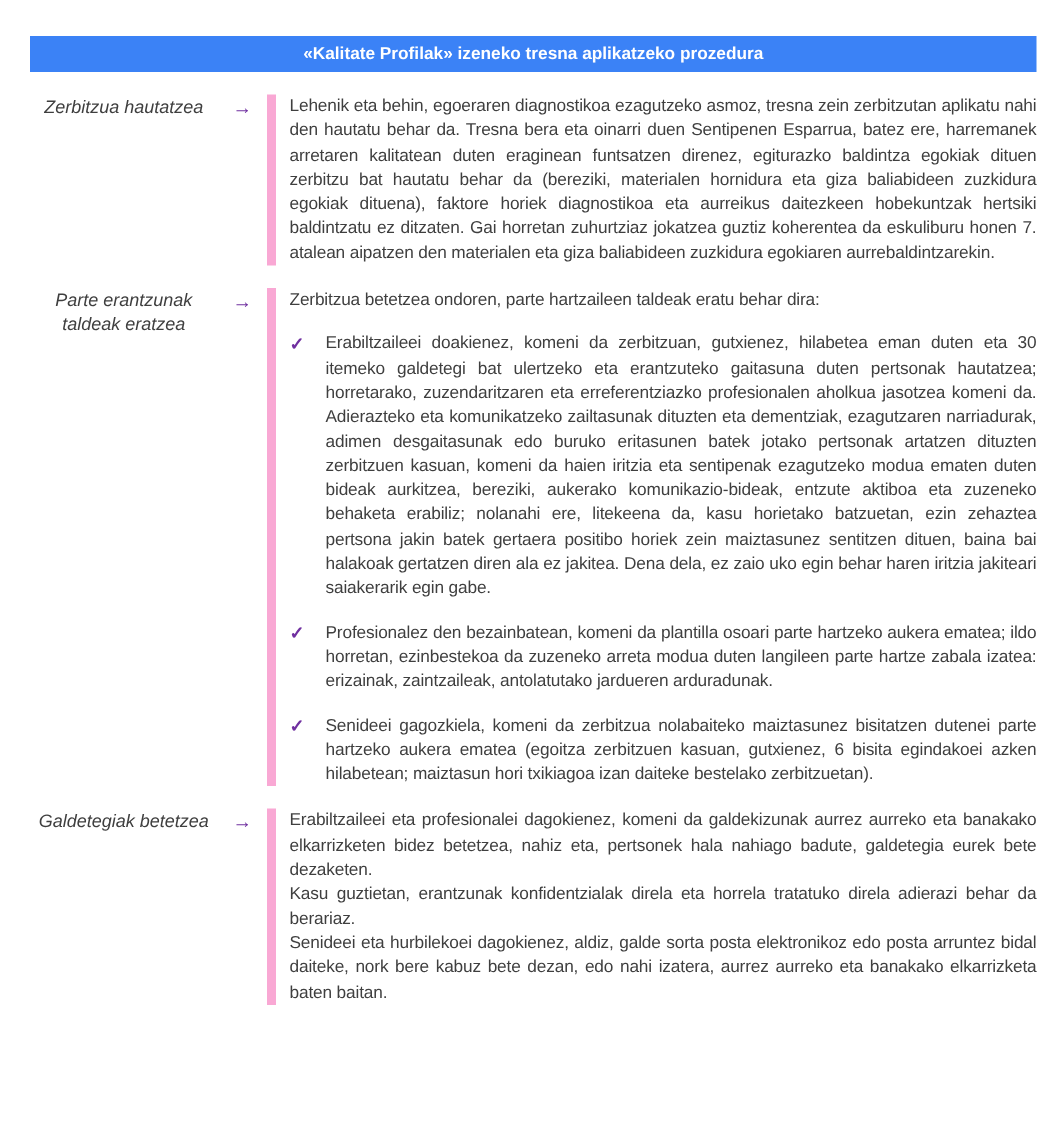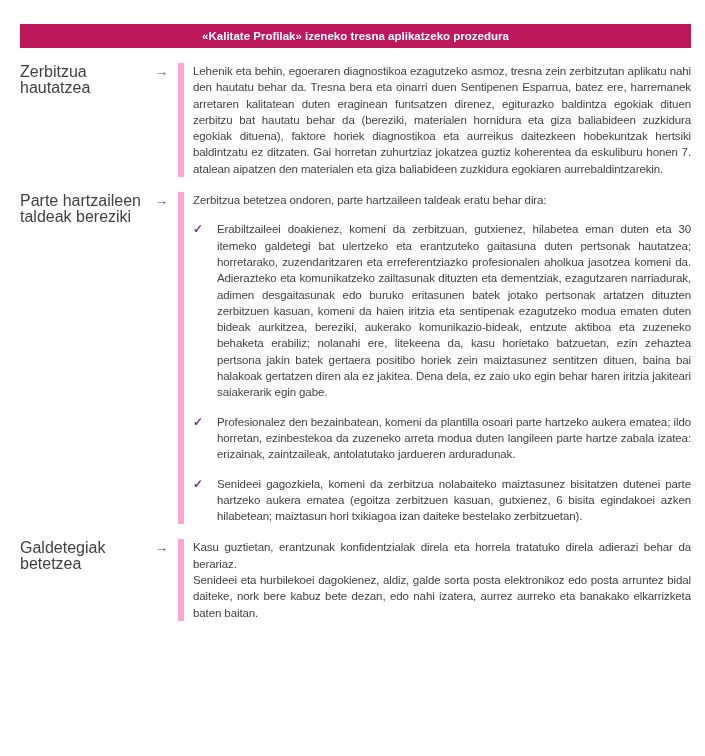--- a/index.html
+++ b/index.html
@@ -9,37 +9,38 @@
     font-family:"Liberation Sans", sans-serif;
     color:#3f3f3f;
     overflow:hidden;
   }
   .page {
     width:705px; height:756px;
     background:#ffffff;
     padding:24px 14px 8px 20px;
   }
   .header-bar {
-    background:#be185d;
+    background:#3b82f6;
     color:#ffffff;
     text-align:center;
     font-weight:bold;
     font-size:11.5px;
     height:24px;
     line-height:24px;
     margin-bottom:15px;
   }
   .section {
     display:grid;
     grid-template-columns:125px 33px 1fr;
     margin-bottom:15px;
   }
   .label-col {
-    text-align:left;
-    font-size:16px;
+    text-align:center;
+    font-style:italic;
+    font-size:12px;
     line-height:15.5px;
     color:#3f3f3f;
     padding-top:1px;
   }
   .arrow-col {
     color:#7030a0;
     text-align:center;
     font-size:13px;
     line-height:15px;
     padding-top:1px;
@@ -81,21 +82,21 @@
 
   <div class="section">
     <div class="label-col">Zerbitzua hautatzea</div>
     <div class="arrow-col">→</div>
     <div class="content-col">
       <p>Lehenik eta behin, egoeraren diagnostikoa ezagutzeko asmoz, tresna zein zerbitzutan aplikatu nahi den hautatu behar da. Tresna bera eta oinarri duen Sentipenen Esparrua, batez ere, harremanek arretaren kalitatean duten eraginean funtsatzen direnez, egiturazko baldintza egokiak dituen zerbitzu bat hautatu behar da (bereziki, materialen hornidura eta giza baliabideen zuzkidura egokiak dituena), faktore horiek diagnostikoa eta aurreikus daitezkeen hobekuntzak hertsiki baldintzatu ez ditzaten. Gai horretan zuhurtziaz jokatzea  guztiz koherentea da eskuliburu honen 7. atalean aipatzen den materialen eta giza baliabideen zuzkidura egokiaren aurrebaldintzarekin.</p>
     </div>
   </div>
 
   <div class="section">
-    <div class="label-col">Parte hartzaileen taldeak bereziki</div>
+    <div class="label-col">Parte erantzunak taldeak eratzea</div>
     <div class="arrow-col">→</div>
     <div class="content-col">
       <p>Zerbitzua betetzea ondoren, parte hartzaileen taldeak eratu behar dira:</p>
       <div class="bullets">
         <div class="bullet">
           <span class="check">✓</span>
           <span class="btext">Erabiltzaileei doakienez, komeni da zerbitzuan, gutxienez, hilabetea eman duten eta 30 itemeko galdetegi bat ulertzeko eta erantzuteko gaitasuna duten pertsonak hautatzea; horretarako, zuzendaritzaren eta erreferentziazko profesionalen aholkua jasotzea komeni da. Adierazteko eta komunikatzeko zailtasunak dituzten eta dementziak, ezagutzaren narriadurak, adimen desgaitasunak edo buruko eritasunen batek jotako pertsonak artatzen dituzten zerbitzuen kasuan, komeni da haien iritzia eta sentipenak ezagutzeko modua ematen duten bideak aurkitzea, bereziki, aukerako komunikazio-bideak, entzute aktiboa eta zuzeneko behaketa erabiliz; nolanahi ere, litekeena da, kasu horietako batzuetan, ezin zehaztea pertsona jakin batek gertaera positibo horiek zein maiztasunez sentitzen dituen, baina bai halakoak gertatzen diren ala ez jakitea. Dena dela, ez zaio uko egin behar haren iritzia jakiteari saiakerarik egin gabe.</span>
         </div>
         <div class="bullet">
           <span class="check">✓</span>
@@ -106,18 +107,19 @@
           <span class="btext"><span>Senideei gagozkiela, komeni da zerbitzua nolabaiteko maiztasunez bisitatzen dutenei parte hartzeko aukera ematea (egoitza zerbitzuen kasuan, gutxienez, 6 bisita </span><span class="squiggle">egindakoei</span><span> azken hilabetean; maiztasun hori txikiagoa izan daiteke bestelako zerbitzuetan).</span></span>
         </div>
       </div>
     </div>
   </div>
 
   <div class="section">
     <div class="label-col">Galdetegiak betetzea</div>
     <div class="arrow-col">→</div>
     <div class="content-col">
+      <p>Erabiltzaileei eta profesionalei dagokienez, komeni da galdekizunak aurrez aurreko eta banakako elkarrizketen bidez betetzea, nahiz eta, pertsonek hala nahiago badute, galdetegia eurek bete dezaketen.</p>
       <p>Kasu guztietan, erantzunak konfidentzialak direla eta horrela tratatuko direla adierazi behar da berariaz.</p>
       <p>Senideei eta hurbilekoei dagokienez, aldiz, galde sorta posta elektronikoz edo posta arruntez bidal daiteke, nork bere kabuz bete dezan, edo nahi izatera, aurrez aurreko eta banakako elkarrizketa baten baitan.</p>
     </div>
   </div>
 
 </div>
 
 </body></html>

